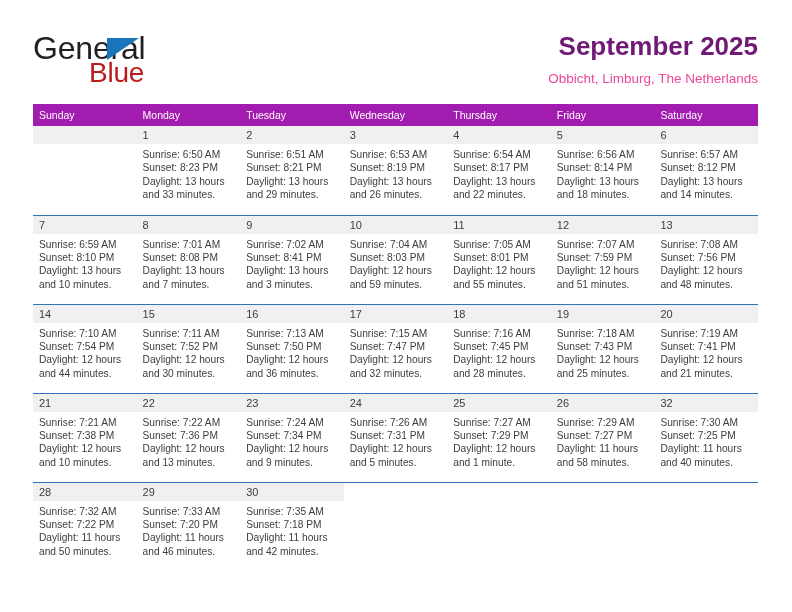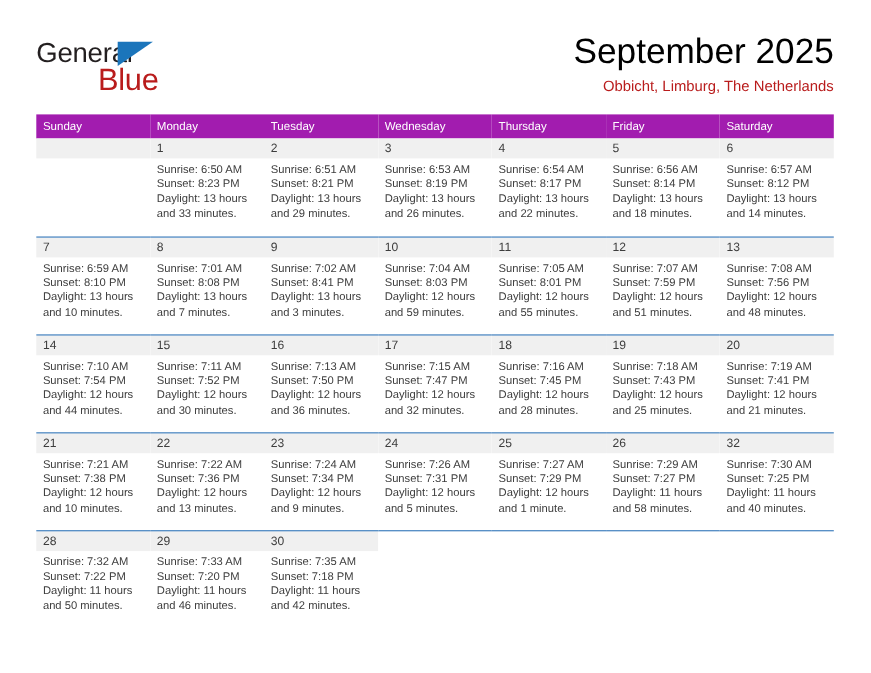--- a/index.html
+++ b/index.html
@@ -26,21 +26,21 @@
   }
   .logo {
     position: absolute;
     left: 33px; top: 34px;
     width: 180px;
     height: 56px;
   }
   .logo-general {
     position: absolute;
     left: 0; top: 0;
-    font-size: 25px;
+    font-size: 32px;
     line-height: 28px;
     color: #231f20;
     letter-spacing: -0.2px;
   }
   .logo-triangle {
     position: absolute;
     left: 74px; top: 4px;
     width: 0; height: 0;
     border-left: 32px solid #1b75bb;
     border-bottom: 22px solid transparent;
@@ -52,31 +52,31 @@
     line-height: 28px;
     color: #b91c1c;
     letter-spacing: -0.2px;
   }
   .title-block {
     position: absolute;
     right: 34px; top: 30px;
     text-align: right;
   }
   .cal-title {
-    font-size: 32px;
+    font-size: 26px;
     line-height: 32px;
-    color: #000000;
-    font-weight: normal;
+    color: #701a75;
+    font-weight: bold;
     white-space: nowrap;
   }
   .cal-subtitle {
     margin-top: 8px;
     font-size: 13.5px;
     line-height: 17px;
-    color: #b91c1c;
+    color: #ec4899;
     white-space: nowrap;
   }
 
   
   .calendar {
     position: absolute;
     left: 33px; top: 104px;
     width: 725px;
     border-collapse: collapse;
     table-layout: fixed;

